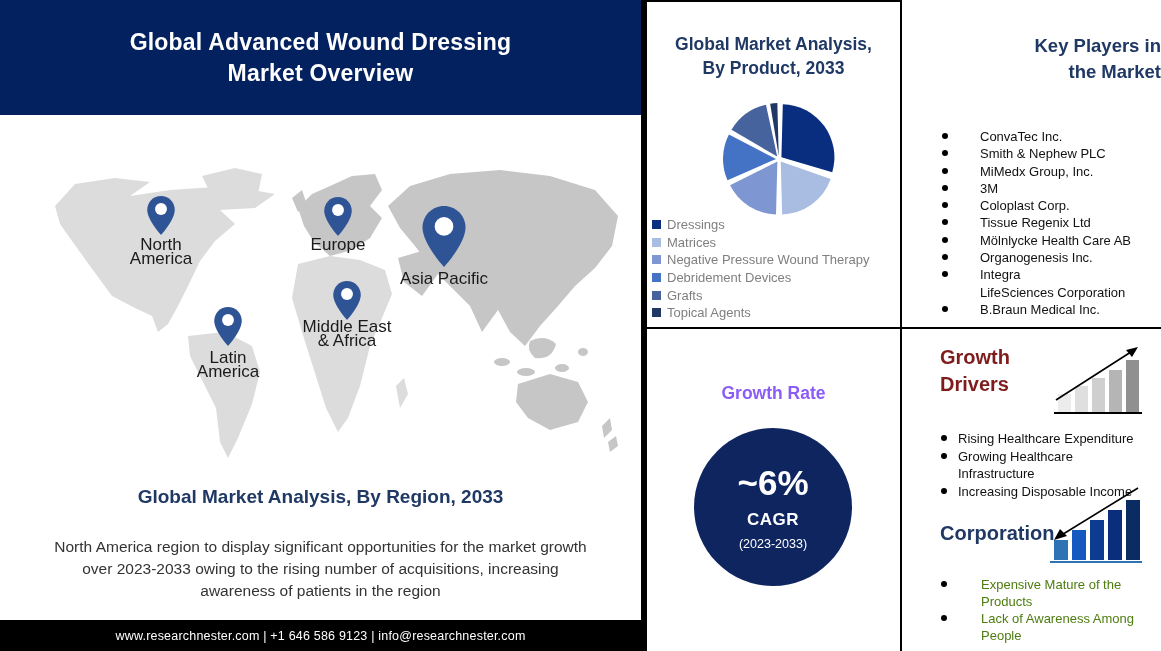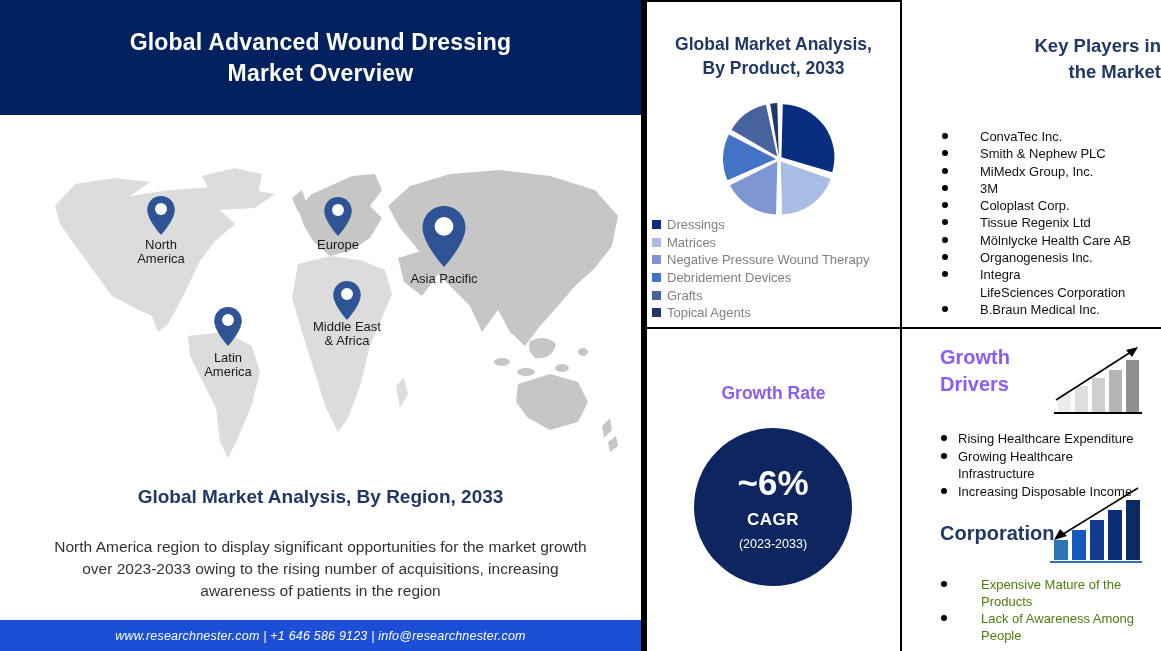--- a/index.html
+++ b/index.html
@@ -13,30 +13,30 @@
 
   
   .header-band{left:0;top:0;width:641px;height:115px;background:#03215E;
     display:flex;align-items:center;justify-content:center;}
   .header-title{color:#ffffff;font-size:23px;line-height:31px;font-weight:700;
     text-align:center;letter-spacing:.2px;}
 
   .map-wrap{left:30px;top:146px;width:600px;height:330px;}
   .map-svg{position:absolute;left:0;top:0;}
   .pin{position:absolute;}
-  .map-label{position:absolute;color:#1a1a1a;font-size:13px;line-height:14px;
+  .map-label{position:absolute;color:#1a1a1a;font-size:17px;line-height:14px;
     text-align:center;transform:translateX(-50%);font-weight:400;}
 
   .region-heading{left:0;top:486px;width:641px;text-align:center;
     color:#1F3864;font-weight:700;font-size:19px;}
   .region-desc{left:30px;top:536px;width:581px;text-align:center;
     color:#333333;font-size:15.5px;line-height:22px;}
 
-  .footer-bar{left:0;top:620px;width:641px;height:31px;background:#1d4ed8;
-    display:flex;align-items:center;justify-content:center;font-style:italic;}
+  .footer-bar{left:0;top:620px;width:641px;height:31px;background:#000000;
+    display:flex;align-items:center;justify-content:center;}
   .footer-text{color:#ffffff;font-size:12.5px;letter-spacing:.2px;}
 
   
   .vline-thick{left:641px;top:0;width:6px;height:651px;background:#000000;}
   .vline-thin{left:900px;top:0;width:2px;height:651px;background:#000000;}
   .hline-mid{left:647px;top:327px;width:514px;height:2px;background:#000000;}
   .hline-top{left:647px;top:0;width:253px;height:2px;background:#000000;}
 
   
   .product-heading{left:647px;top:32px;width:253px;text-align:center;
@@ -59,21 +59,21 @@
   
   .keyplayers-heading{left:902px;top:33px;width:259px;text-align:right;
     color:#1F3864;font-weight:700;font-size:18.5px;line-height:26px;}
   ul.plain{list-style:none;margin:16px;padding:0;}
   .players-list{left:920px;top:112px;width:235px;}
   .players-list li{position:relative;padding-left:44px;color:#111111;
     font-size:13px;line-height:17.3px;margin:0;}
   .players-list li::before{content:'';position:absolute;left:6px;top:5px;
     width:6px;height:6px;border-radius:50%;background:#000;}
 
-  .drivers-heading{left:940px;top:344px;color:#8b5cf6;font-weight:700;
+  .drivers-heading{left:940px;top:344px;color:#7f1d1d;font-weight:700;
     font-size:20px;line-height:27px;}
   .drivers-icon{left:1052px;top:340px;}
   .drivers-list{left:925px;top:414px;width:230px;}
   .drivers-list li{position:relative;padding-left:17px;color:#111111;
     font-size:13px;line-height:17px;margin-bottom:1px;}
   .drivers-list li::before{content:'';position:absolute;left:0;top:5px;
     width:6px;height:6px;border-radius:50%;background:#000;}
 
   .challenges-heading{left:940px;top:522px;color:#1F3864;font-weight:700;
     font-size:20px;}

